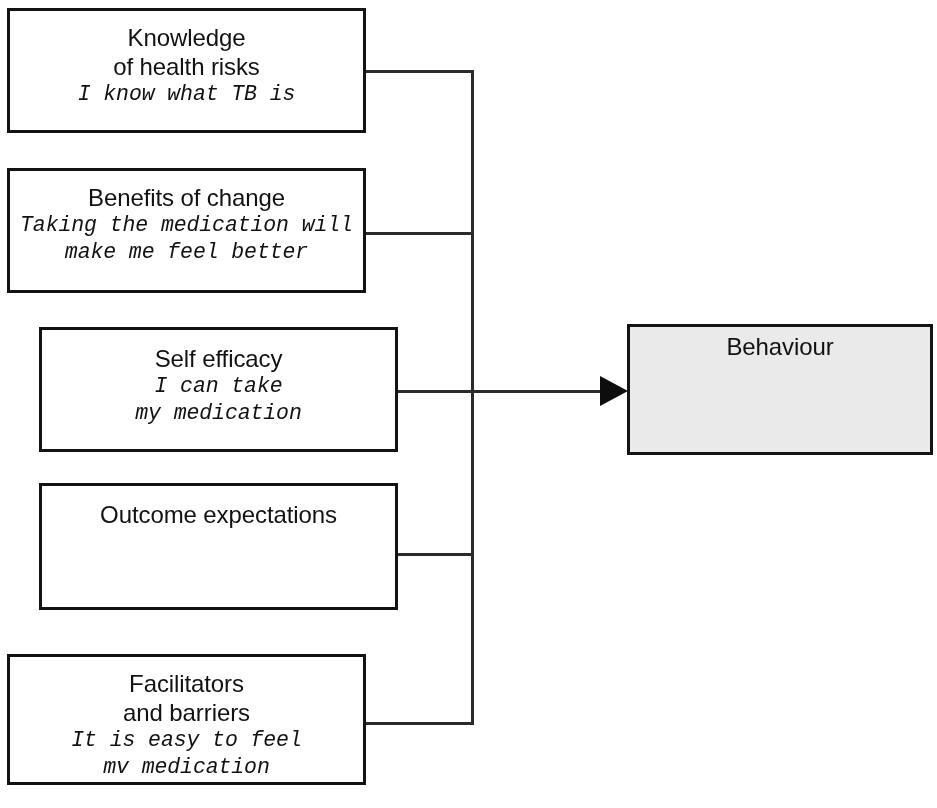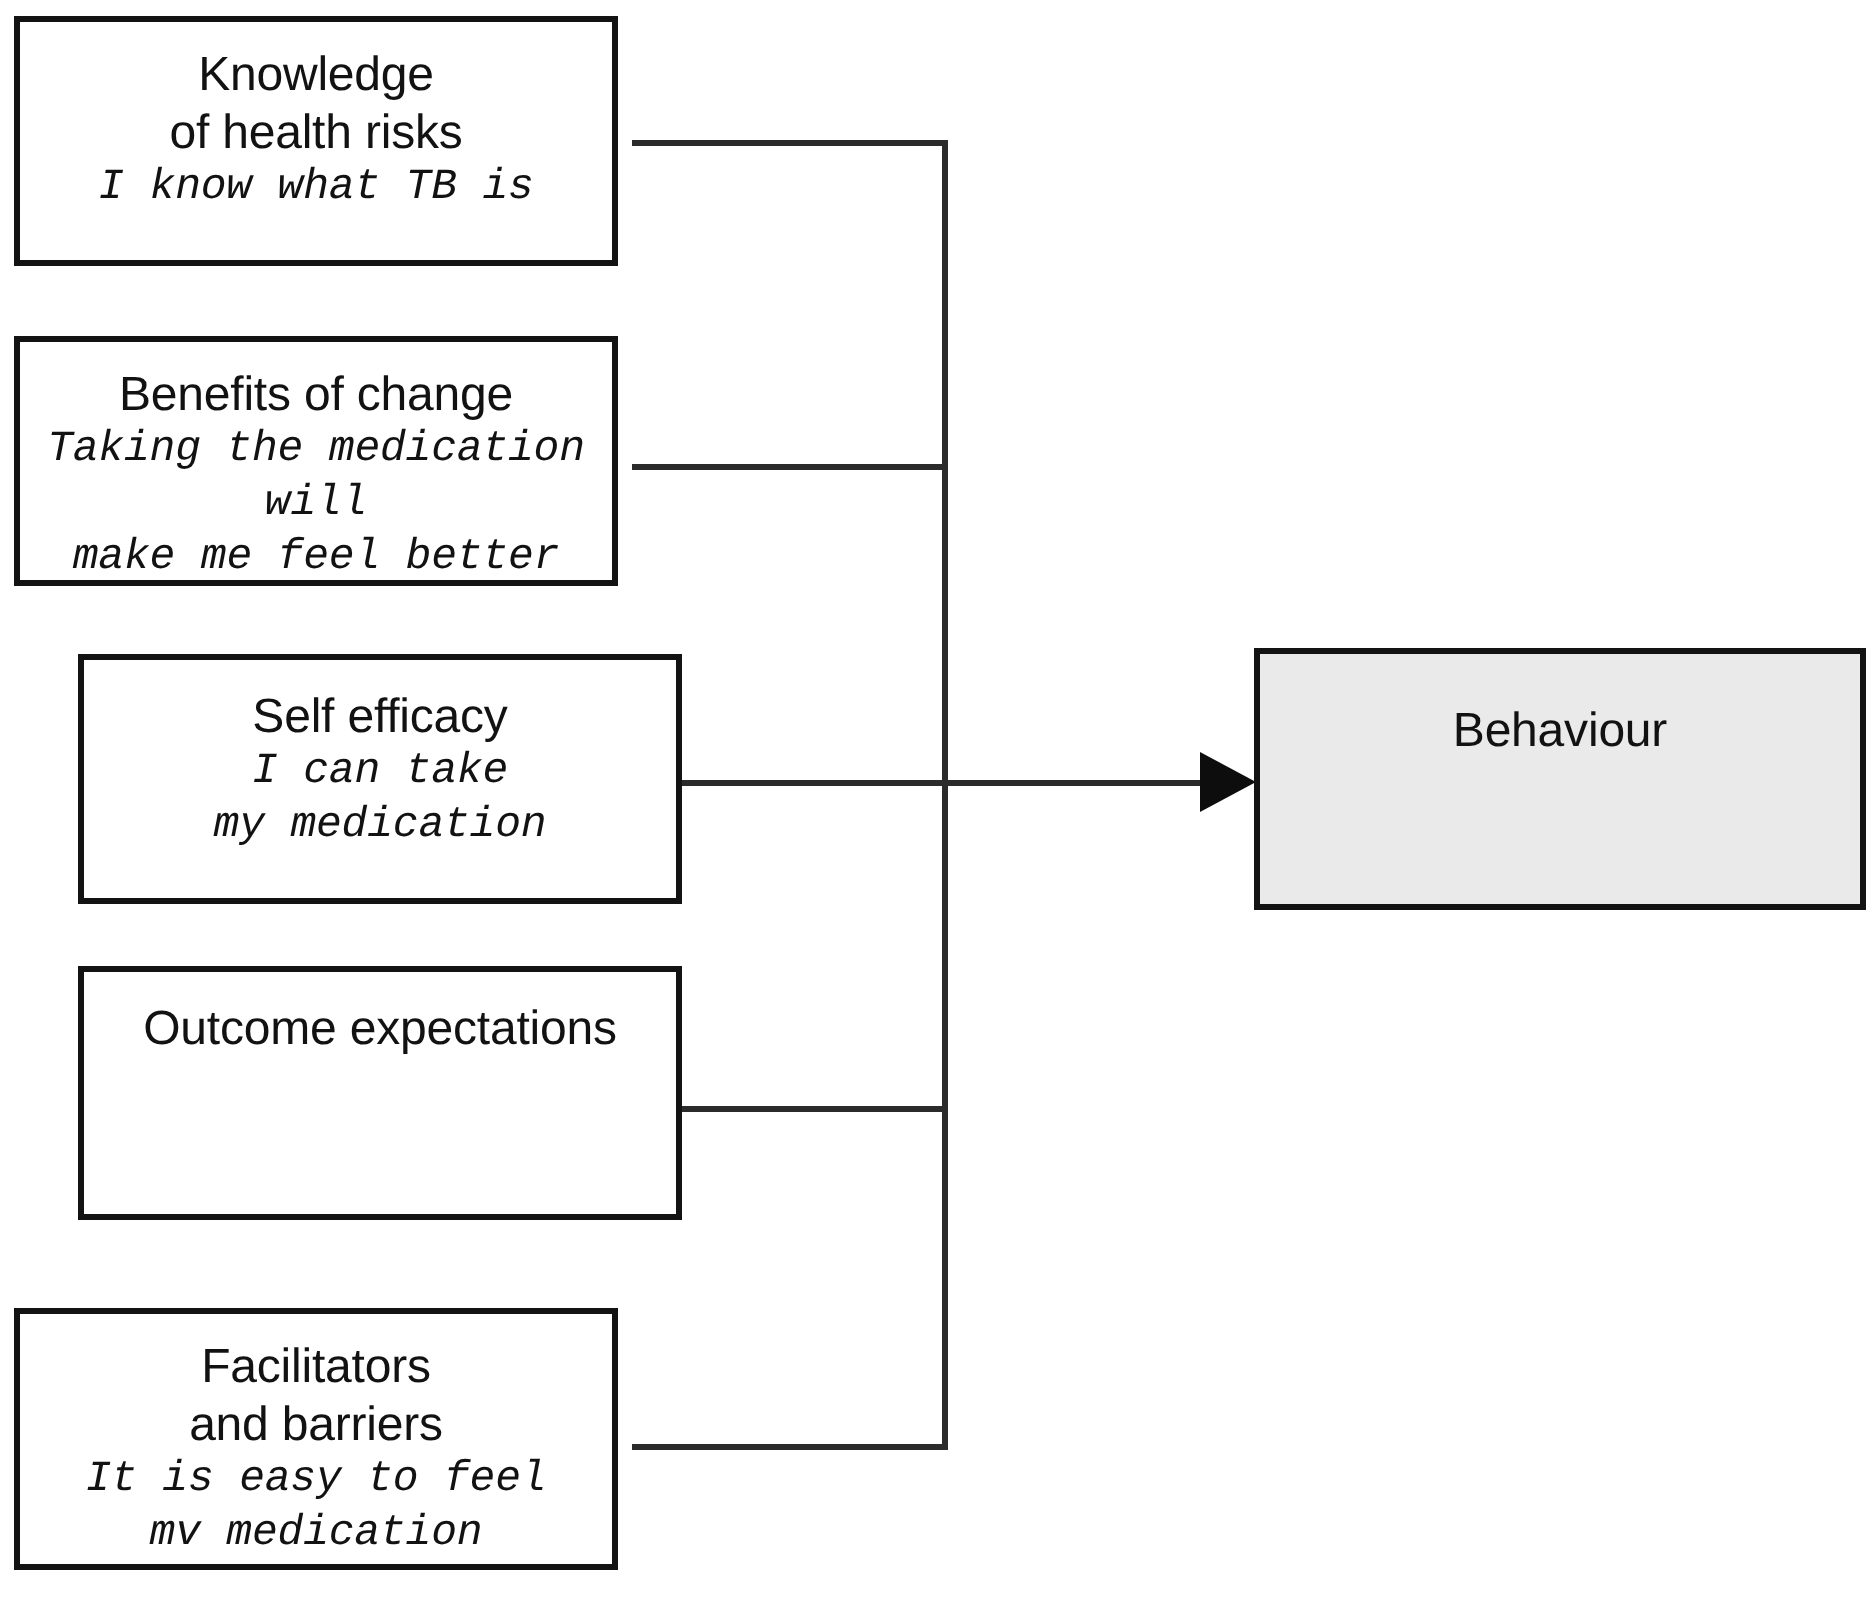--- a/index.html
+++ b/index.html
@@ -17,21 +17,21 @@
     width: 937px;
     height: 808px;
     background: #ffffff;
     overflow: hidden;
   }
 
   
   .det-box {
     position: absolute;
     left: 7px;
-    width: 302px;
+    width: 359px;
     box-sizing: border-box;
     border: 3px solid #131313;
     background: #ffffff;
     display: flex;
     flex-direction: column;
     align-items: center;
     justify-content: flex-start;
     overflow: hidden;
     text-align: center;
   }
@@ -70,21 +70,21 @@
     top: 324px;
     width: 306px;
     height: 131px;
     box-sizing: border-box;
     border: 3px solid #131313;
     background: #eaeaea;
     display: flex;
     flex-direction: column;
     align-items: center;
     justify-content: flex-start;
-    padding-top: 24px;
+    padding-top: 5px;
   }
   .outcome-label {
     font-size: 24px;
     line-height: 29px;
     color: #121212;
     font-weight: 400;
     letter-spacing: -0.1px;
   }
 
   

